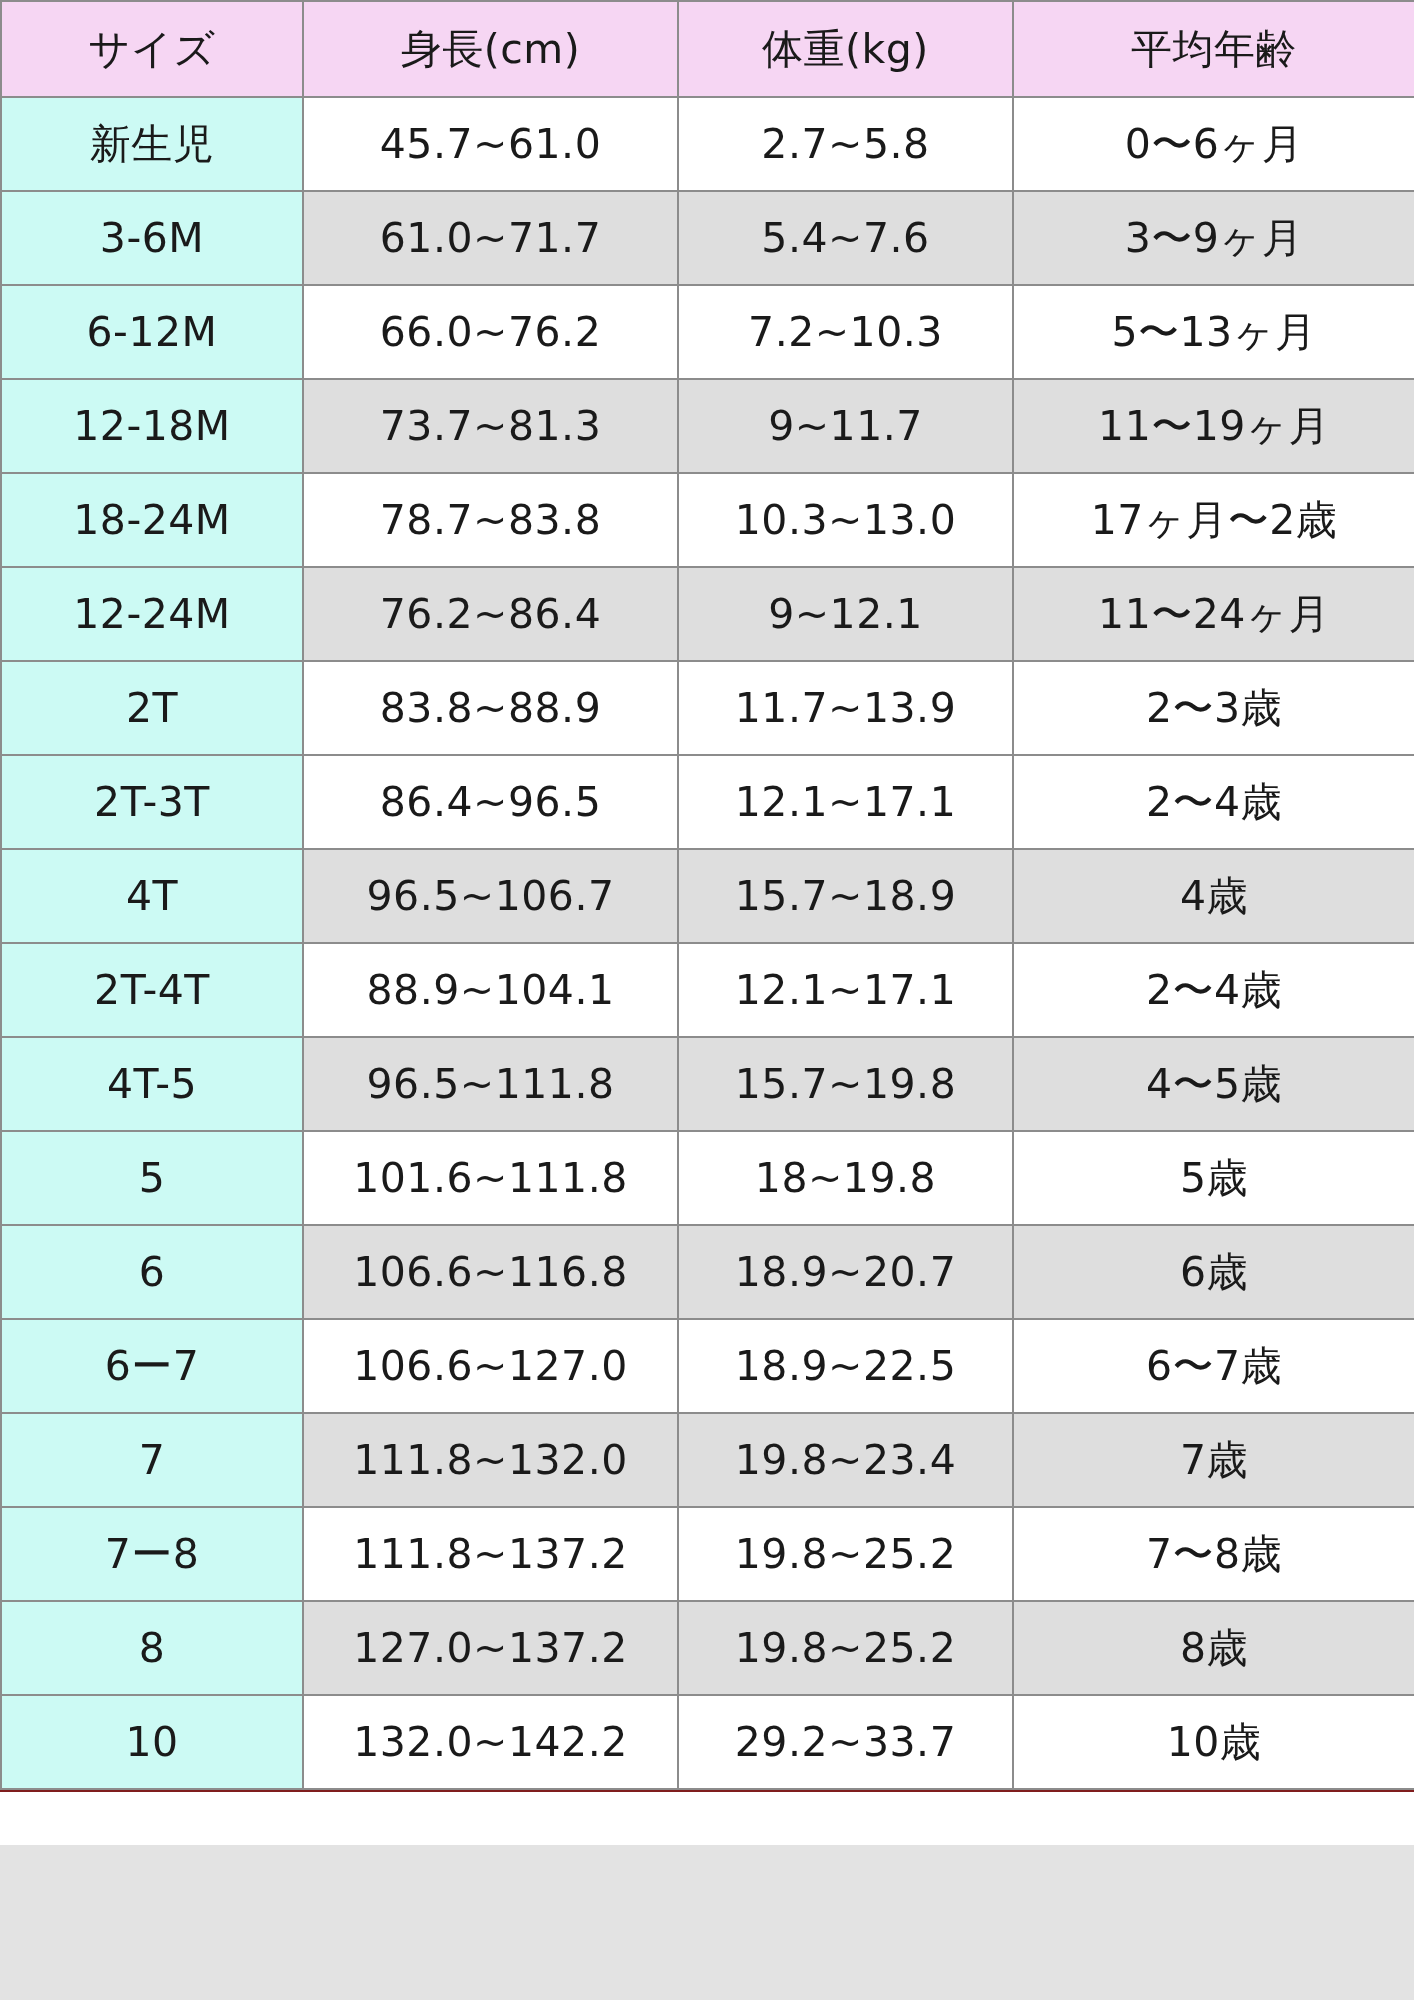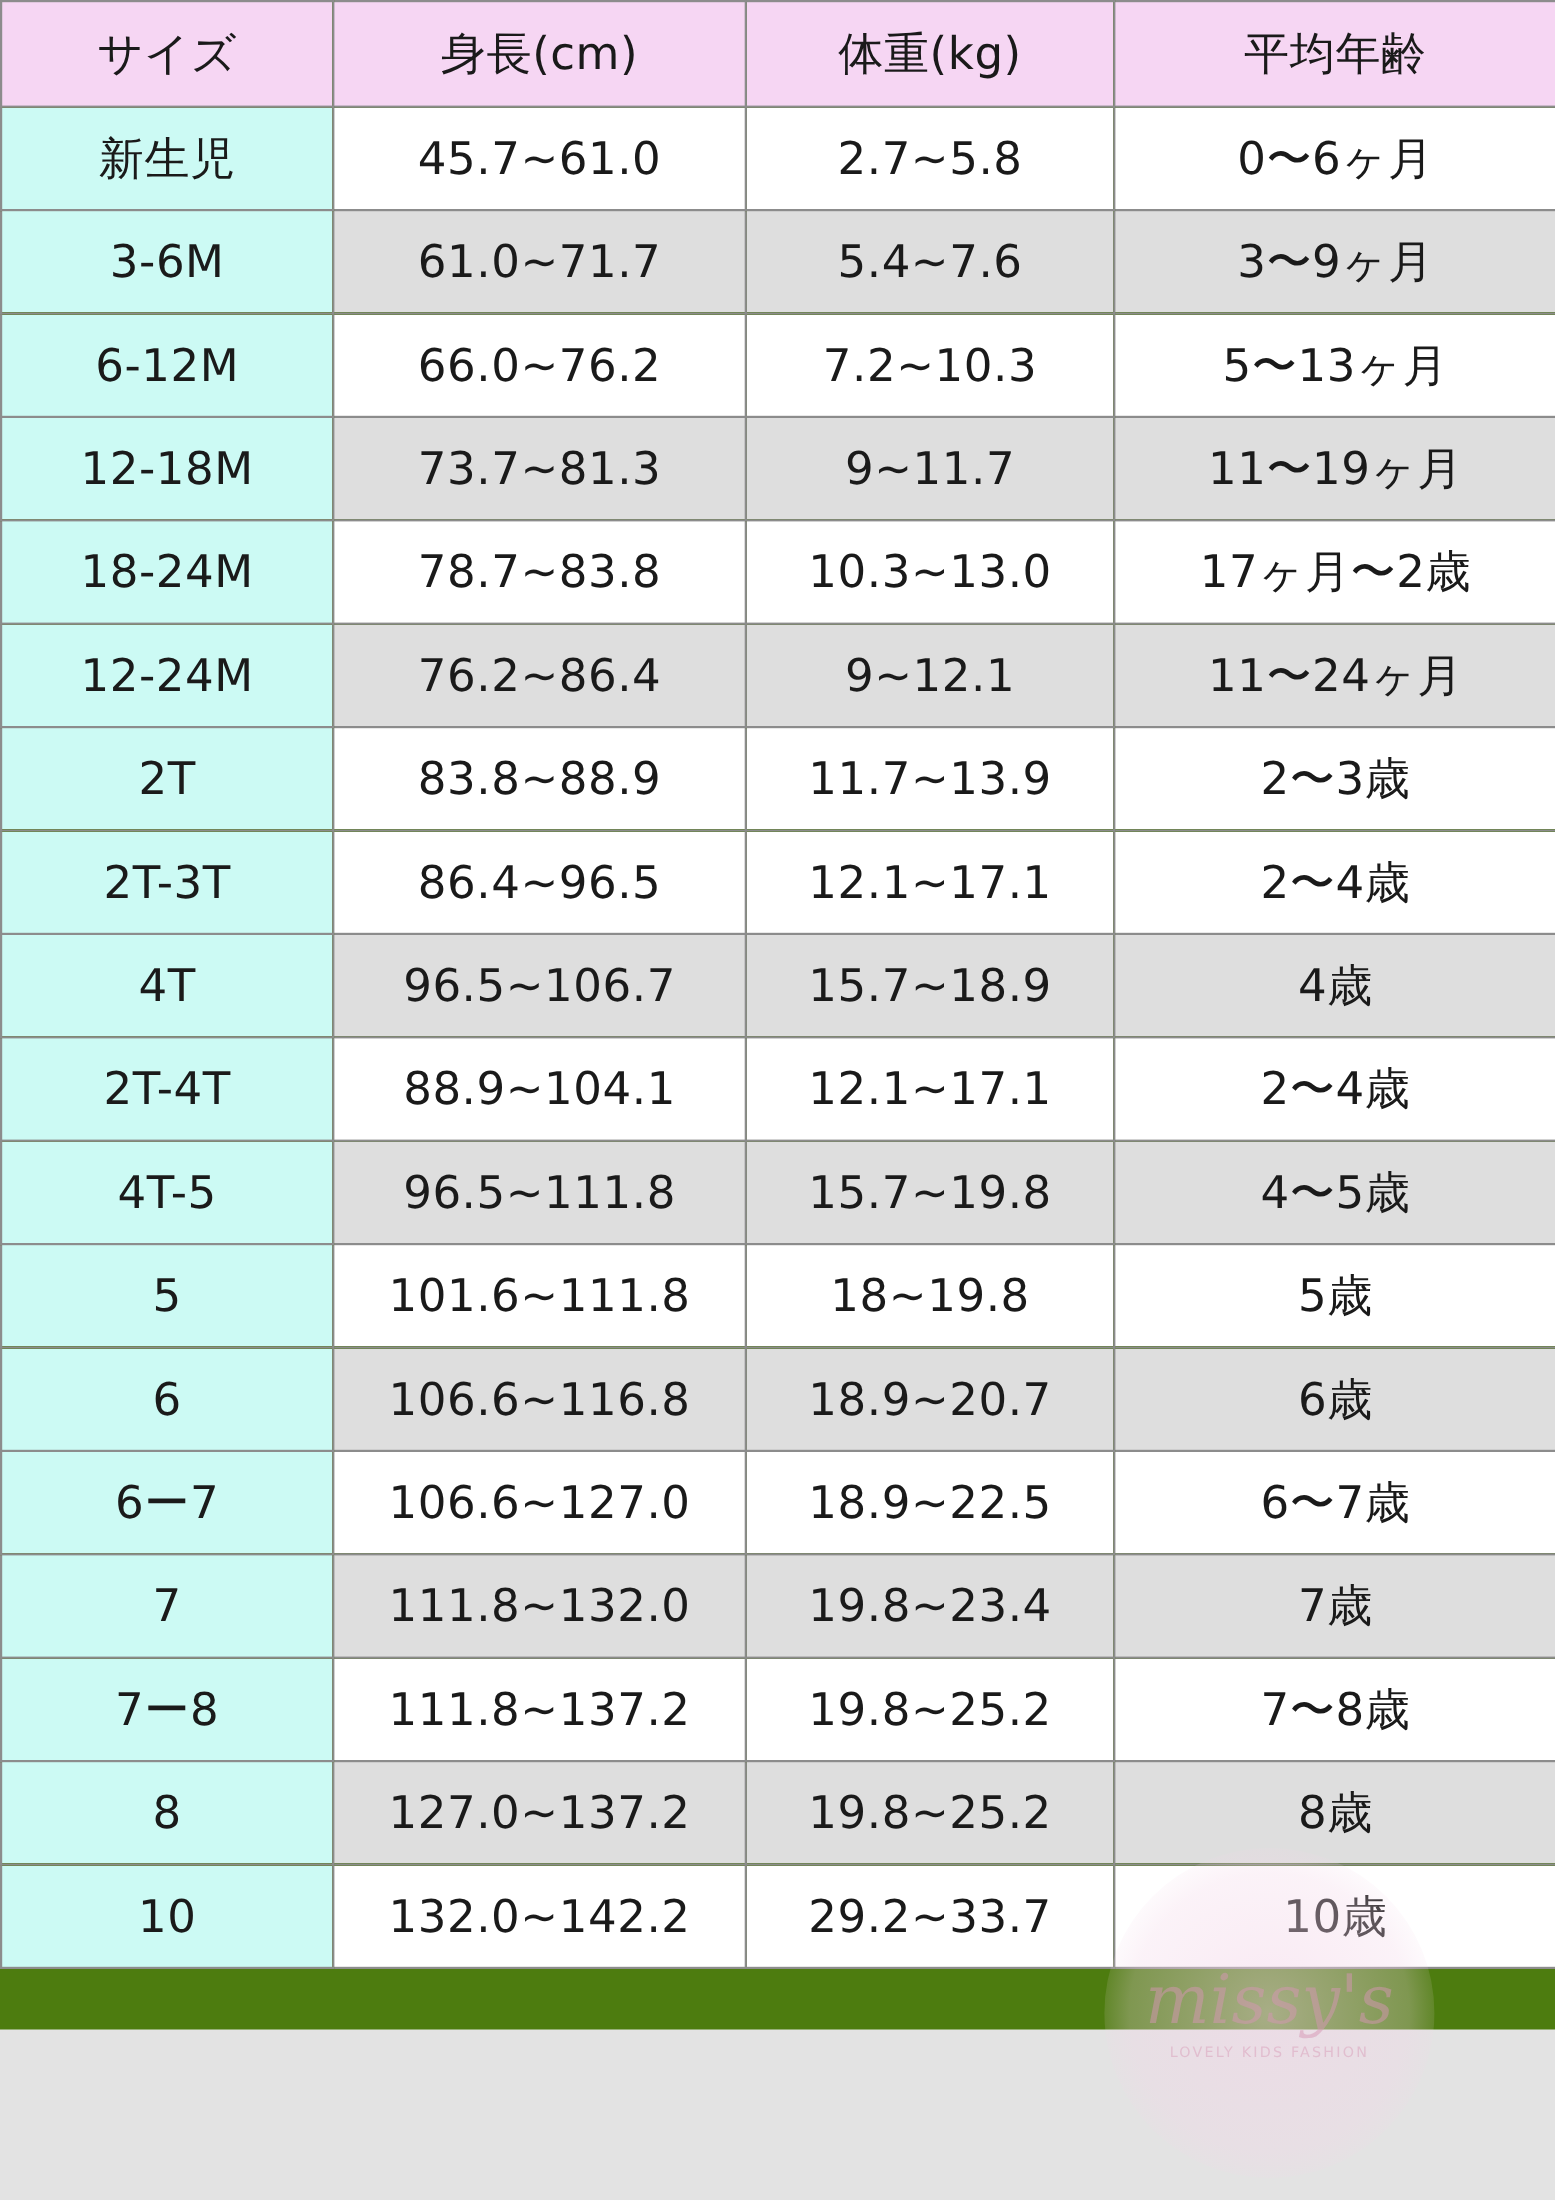--- a/index.html
+++ b/index.html
@@ -9,22 +9,22 @@
     width: 1414px;
     height: 2000px;
     overflow: hidden;
   }
   body {
     font-family: "DejaVu Sans", "Liberation Sans", sans-serif;
   }
   .page {
     position: relative;
     width: 1414px;
-    height: 2000px;
-    background: #4d7c0f;
+    height: 1792px;
+    background: #7f1d1d;
     box-sizing: border-box;
     padding-left: 48px;
   }
   .table-wrap {
     position: absolute;
     left: 0;
     top: 0;
     width: 1414px;
   }
   table.size-table {
@@ -234,18 +234,14 @@
         <tr class="row-odd">
           <td class="size-cell">10</td>
           <td class="data-cell">132.0~142.2</td>
           <td class="data-cell">29.2~33.7</td>
           <td class="data-cell">10歳</td>
         </tr>
       </tbody>
     </table>
   </div>
 
-  <div class="watermark">
-    <div class="wm-main">missy's</div>
-    <div class="wm-sub">LOVELY KIDS FASHION</div>
-  </div>
 
 </div>
 
 </body></html>

